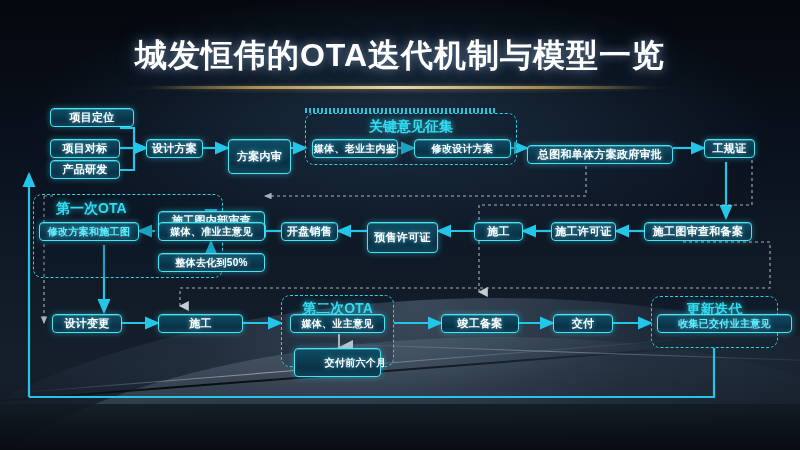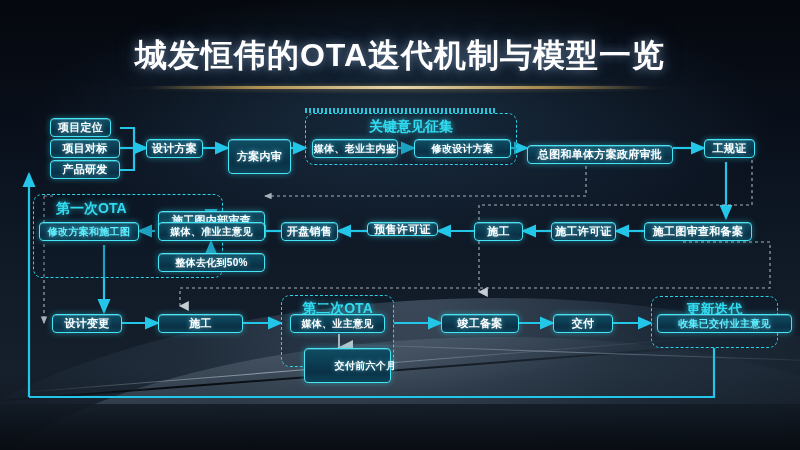--- a/index.html
+++ b/index.html
@@ -196,48 +196,48 @@
   </div>
 
   <div class="group" style="left:281px; top:295px; width:113px; height:72px;">
     <div class="group-label" style="top:4px;">第二次OTA</div>
   </div>
 
   <div class="group" style="left:651px; top:296px; width:127px; height:52px;">
     <div class="group-label" style="top:4px;">更新迭代</div>
   </div>
 
-  <div class="node" style="left:50px; top:118px; width:61px; height:19px;">项目定位</div>
+  <div class="node" style="left:50px; top:108px; width:84px; height:19px;">项目定位</div>
   <div class="node" style="left:50px; top:139px; width:70px; height:19px;">项目对标</div>
   <div class="node" style="left:50px; top:160px; width:70px; height:19px;">产品研发</div>
 
   <div class="node" style="left:146px; top:139px; width:57px; height:19px;">设计方案</div>
   <div class="node" style="left:228px; top:139px; width:63px; height:35px;">方案内审</div>
 
   <div class="node small" style="left:312px; top:139px; width:86px; height:19px;">媒体、老业主内鉴</div>
   <div class="node small" style="left:414px; top:139px; width:97px; height:19px;">修改设计方案</div>
 
   <div class="node" style="left:527px; top:145px; width:146px; height:19px;">总图和单体方案政府审批</div>
   <div class="node" style="left:704px; top:139px; width:51px; height:19px;">工规证</div>
 
   <div class="node" style="left:158px; top:179px; width:107px; height:19px;margin-top:32px;">施工图内部审查</div>
   <div class="node small" style="left:158px; top:222px; width:107px; height:19px;">媒体、准业主意见</div>
   <div class="node small cyan-text" style="left:39px; top:222px; width:100px; height:19px;">修改方案和施工图</div>
   <div class="node small" style="left:158px; top:253px; width:107px; height:19px;">整体去化到50%</div>
 
   <div class="node" style="left:281px; top:222px; width:57px; height:19px;">开盘销售</div>
-  <div class="node" style="left:367px; top:222px; width:71px; height:14px;font-family:Liberation Mono, monospace;">预售许可证</div>
+  <div class="node" style="left:367px; top:222px; width:71px; height:31px;font-family:Liberation Mono, monospace;">预售许可证</div>
   <div class="node" style="left:474px; top:222px; width:49px; height:19px;">施工</div>
   <div class="node" style="left:551px; top:222px; width:65px; height:19px;">施工许可证</div>
   <div class="node" style="left:644px; top:222px; width:108px; height:19px;">施工图审查和备案</div>
 
   <div class="node" style="left:52px; top:314px; width:70px; height:19px;">设计变更</div>
   <div class="node" style="left:158px; top:314px; width:85px; height:19px;">施工</div>
 
   <div class="node small" style="left:290px; top:314px; width:95px; height:19px;">媒体、业主意见</div>
-  <div class="node small" style="left:304px; top:348px; width:87px; height:35px;padding-left:36px;">交付前六个月</div>
+  <div class="node small" style="left:294px; top:348px; width:87px; height:29px;padding-left:36px;">交付前六个月</div>
 
   <div class="node" style="left:441px; top:314px; width:78px; height:19px;">竣工备案</div>
   <div class="node" style="left:553px; top:314px; width:60px; height:19px;">交付</div>
 
   <div class="node small cyan-text" style="left:657px; top:314px; width:135px; height:19px;">收集已交付业主意见</div>
 
 </div>
 
 </body></html>

